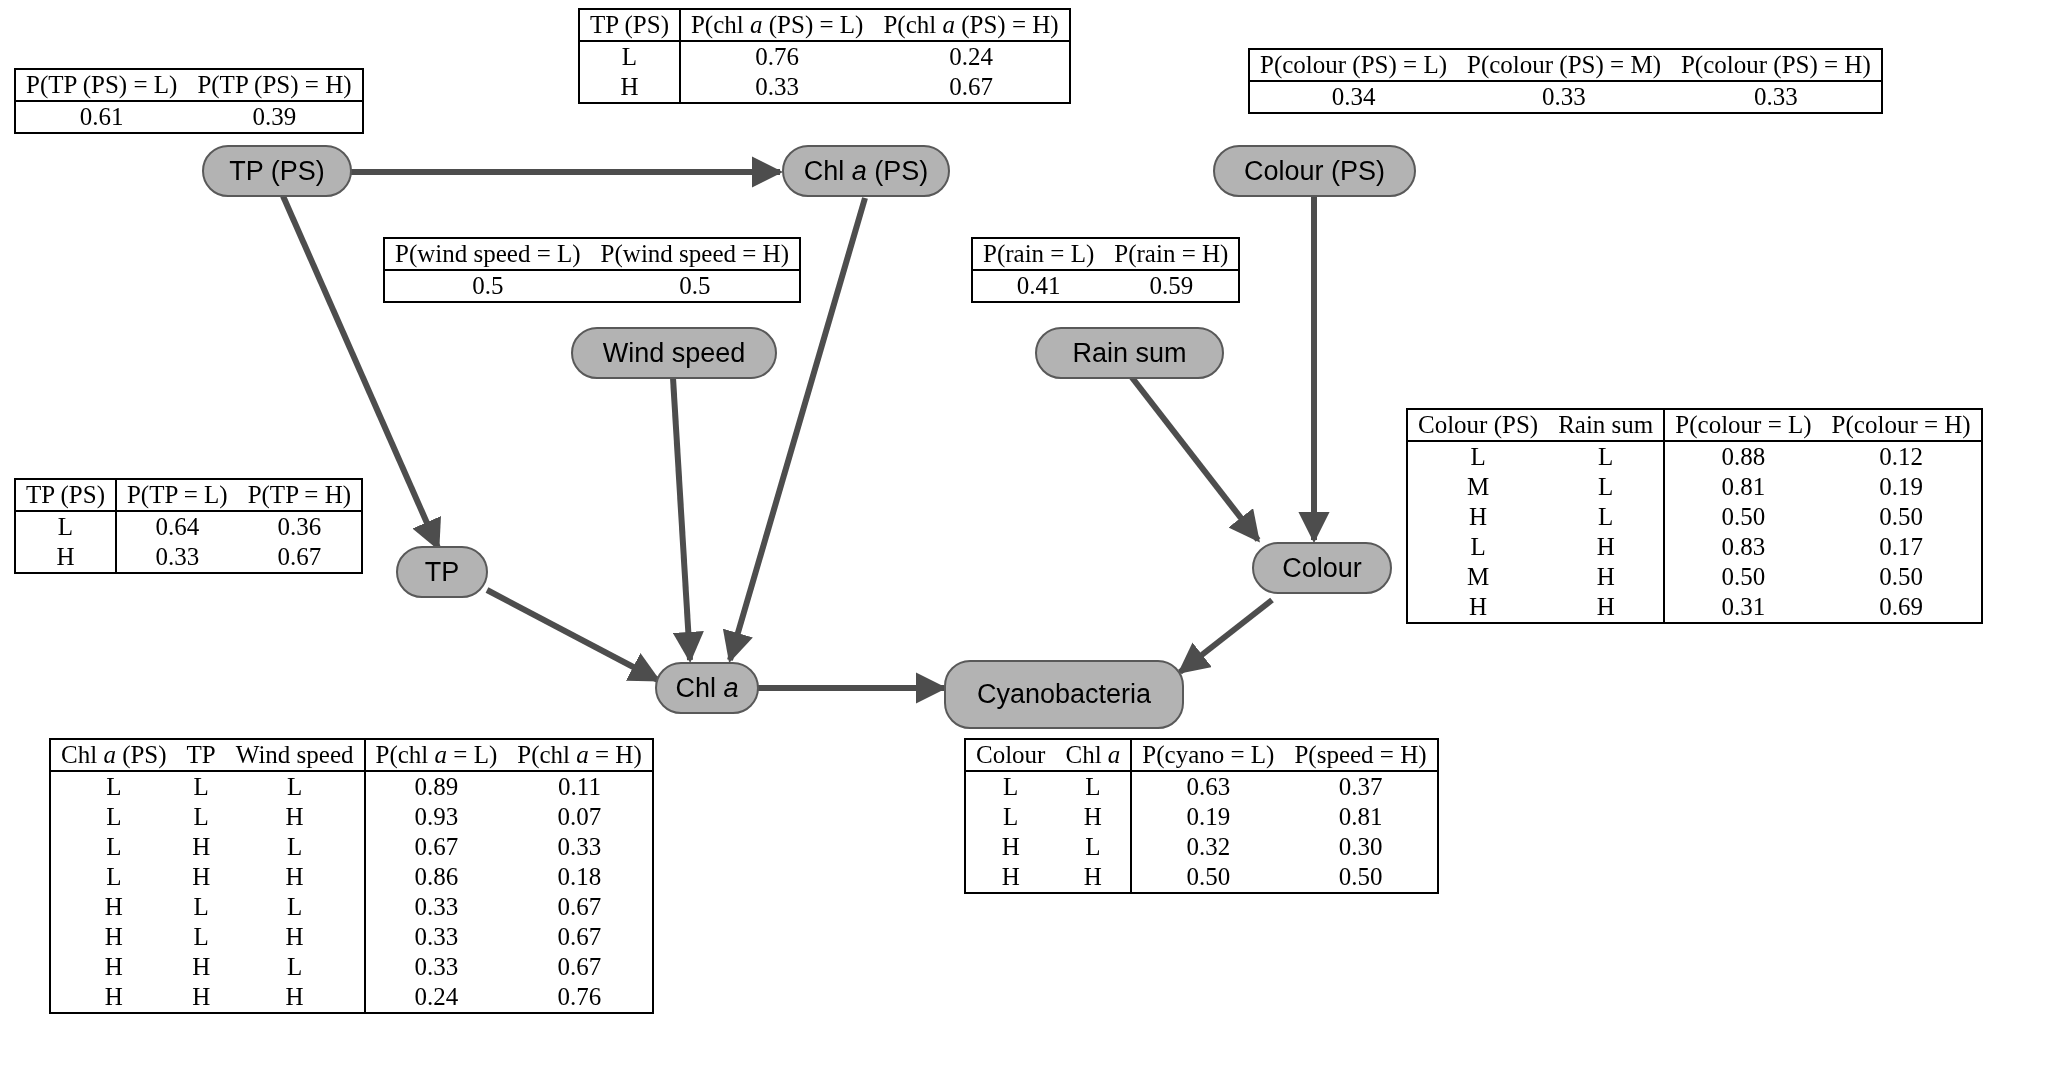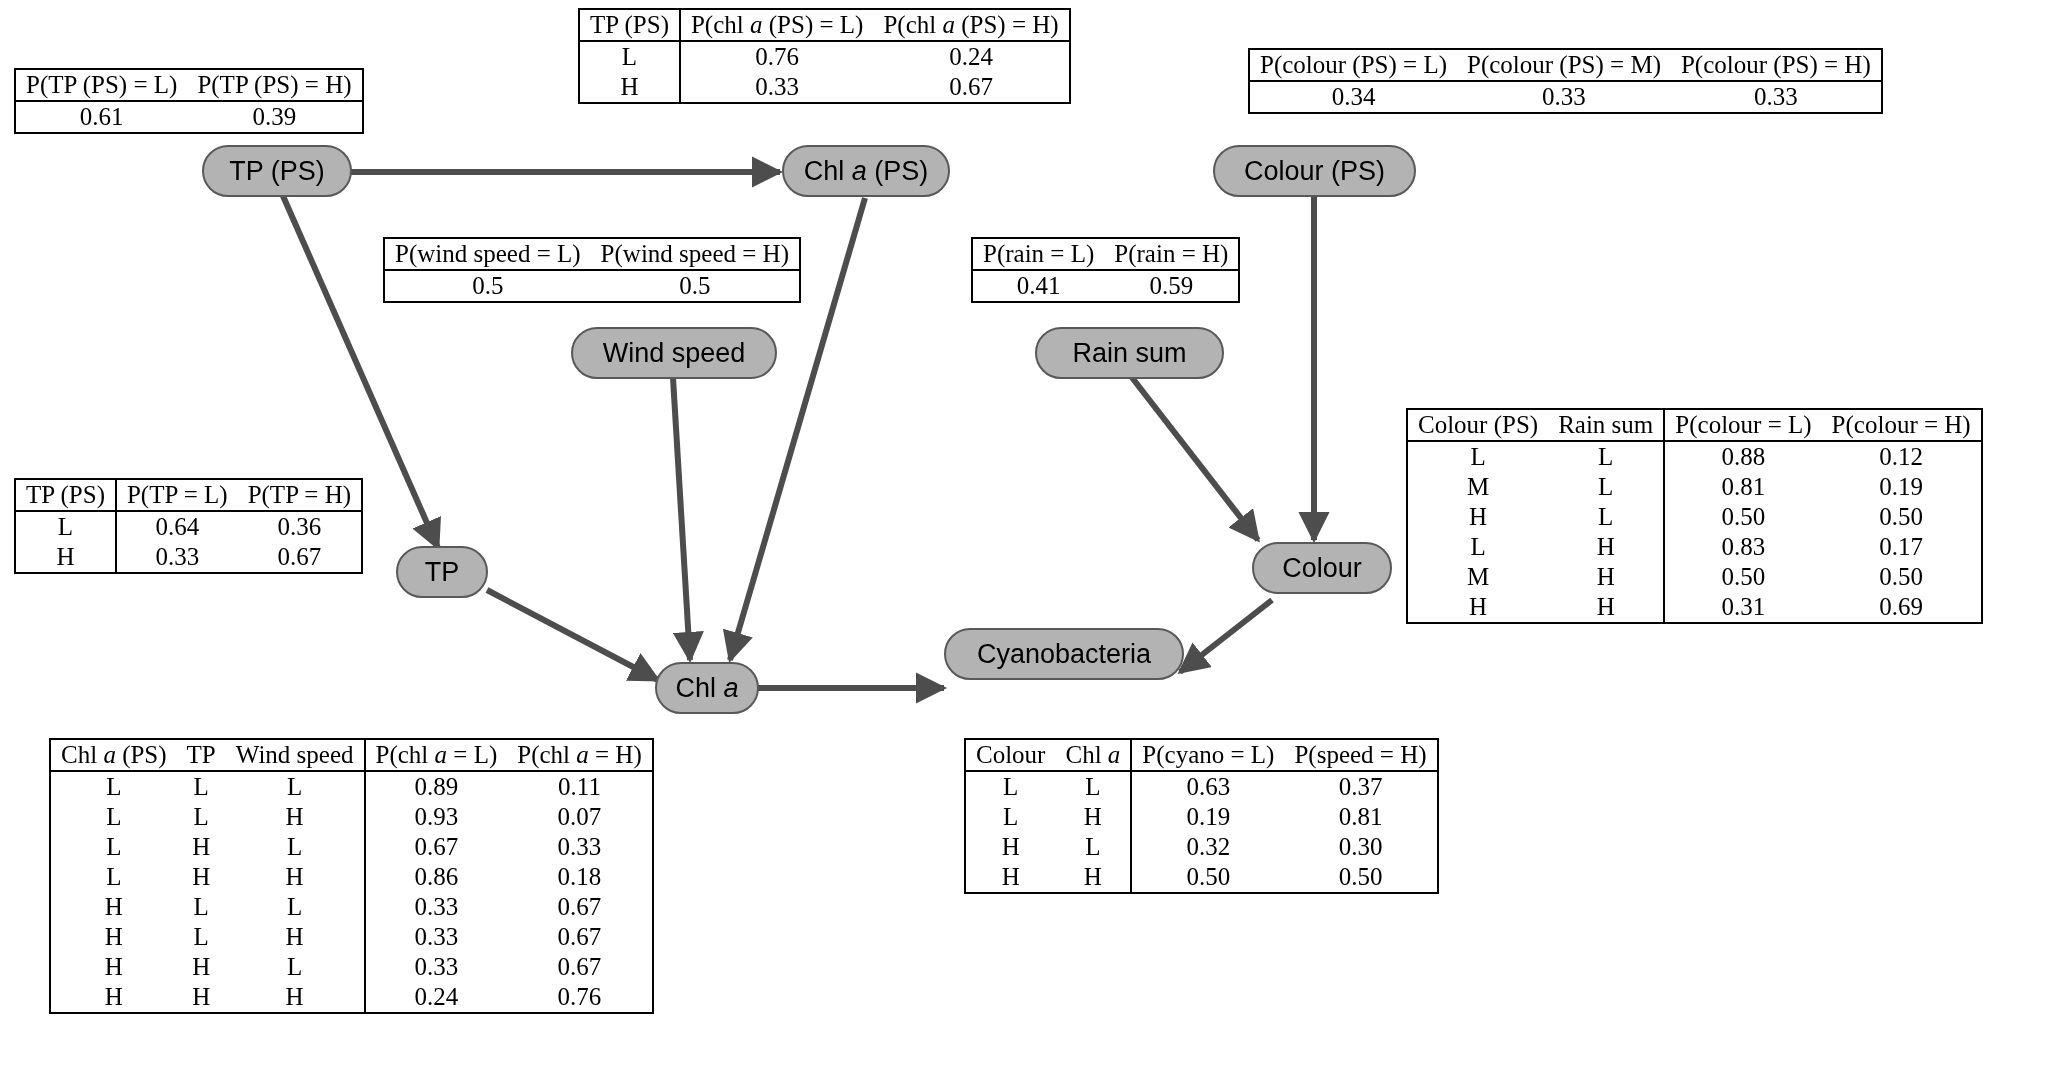--- a/index.html
+++ b/index.html
@@ -124,21 +124,21 @@
   </div>
 
   <div class="node" style="left:1252px; top:542px; width:140px; height:52px;">
     <span>Colour</span>
   </div>
 
   <div class="node" style="left:655px; top:662px; width:104px; height:52px;">
     <span><span>Chl </span><i>a</i></span>
   </div>
 
-  <div class="node" style="left:944px; top:628px; width:240px; height:52px;">
+  <div class="node" style="left:944px; top:660px; width:240px; height:69px;">
     <span>Cyanobacteria</span>
   </div>
 
   <div class="cpt" style="left:14px; top:68px;">
     <table>
       <thead>
         <tr>
           <th>P(TP (PS) = L)</th>
           <th>P(TP (PS) = H)</th>
         </tr>

